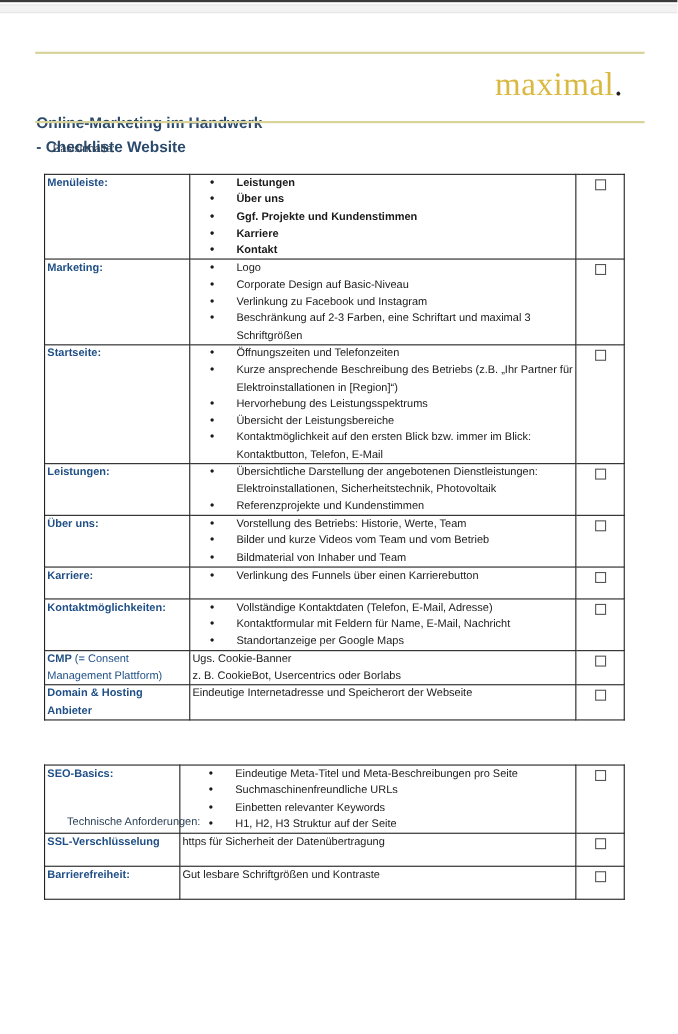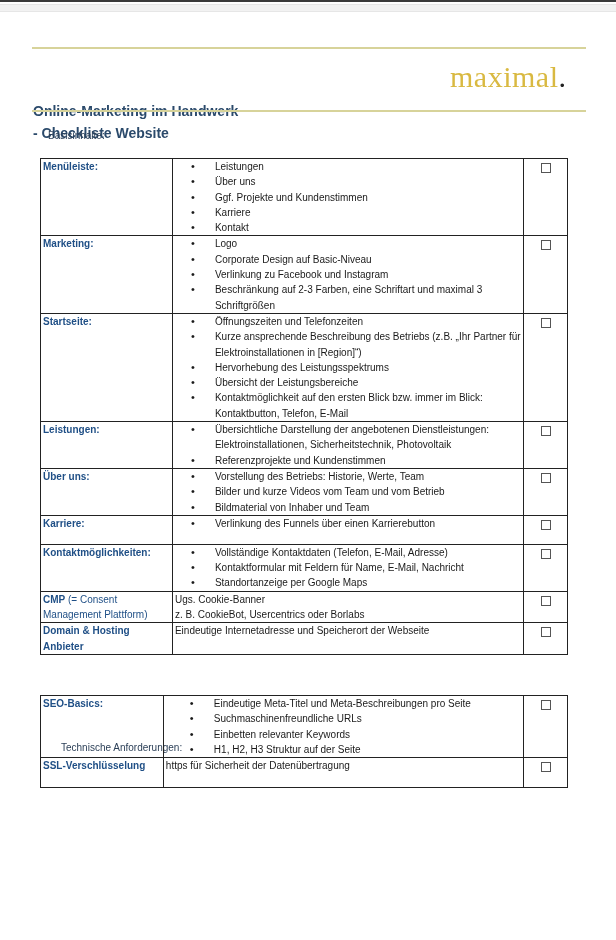--- a/index.html
+++ b/index.html
@@ -24,21 +24,21 @@
   }
   table.cl {
     position: absolute; left: 40px; border-collapse: collapse; font-size: 10px; line-height: 15.3px;
   }
   table.cl td { border: 1.3px solid #222; vertical-align: top; padding: 0 2px; }
   td.lbl { color: #1f4f86; font-weight: normal; }
   td.lbl b { font-weight: bold; }
   td.content ul { margin: 0; padding: 0 0 0 40px; list-style: none; }
   td.content li { position: relative; }
   td.content li::before { content: "\2022"; position: absolute; left: -24px; font-size: 11px; }
-  td.bold li { font-weight: normal; }
+  td.bold li { font-weight: bold; }
   td.chk { text-align: center; }
   .box { display: inline-block; width: 8px; height: 8px; border: 1px solid #555; margin-top: 4px; background: #fff; }
   .plain { padding-left: 1px; }
 </style>
 </head>
 <body>
 
 <div class="topbar"></div>
 <div class="topbar2"></div>
 
@@ -173,14 +173,19 @@
       <li>H1, H2, H3 Struktur auf der Seite</li>
     </ul>
         </td>
     <td class="chk"><span class="box"></span></td>
   </tr>
   <tr>
     <td class="lbl" style="height:29px;"><b>SSL-Verschlüsselung</b></td>
     <td class="content plain">https für Sicherheit der Datenübertragung</td>
     <td class="chk"><span class="box"></span></td>
   </tr>
+  <tr>
+    <td class="lbl" style="height:29px;"><b>Barrierefreiheit:</b></td>
+    <td class="content plain">Gut lesbare Schriftgrößen und Kontraste</td>
+    <td class="chk"><span class="box"></span></td>
+  </tr>
 </tbody>
   </table>
 
 </body></html>

